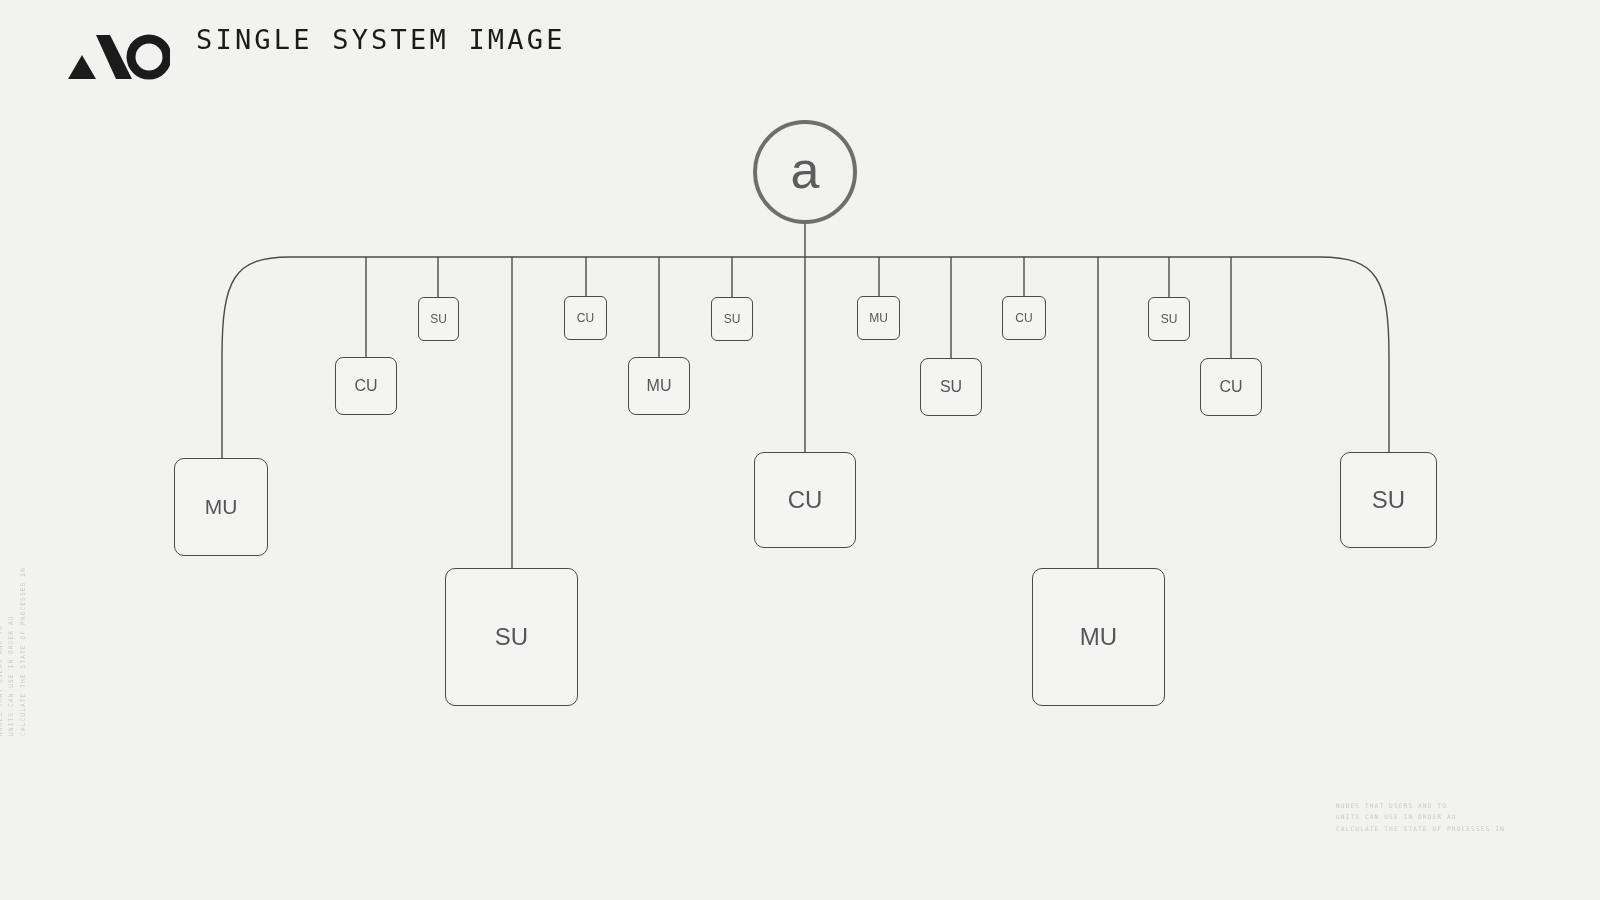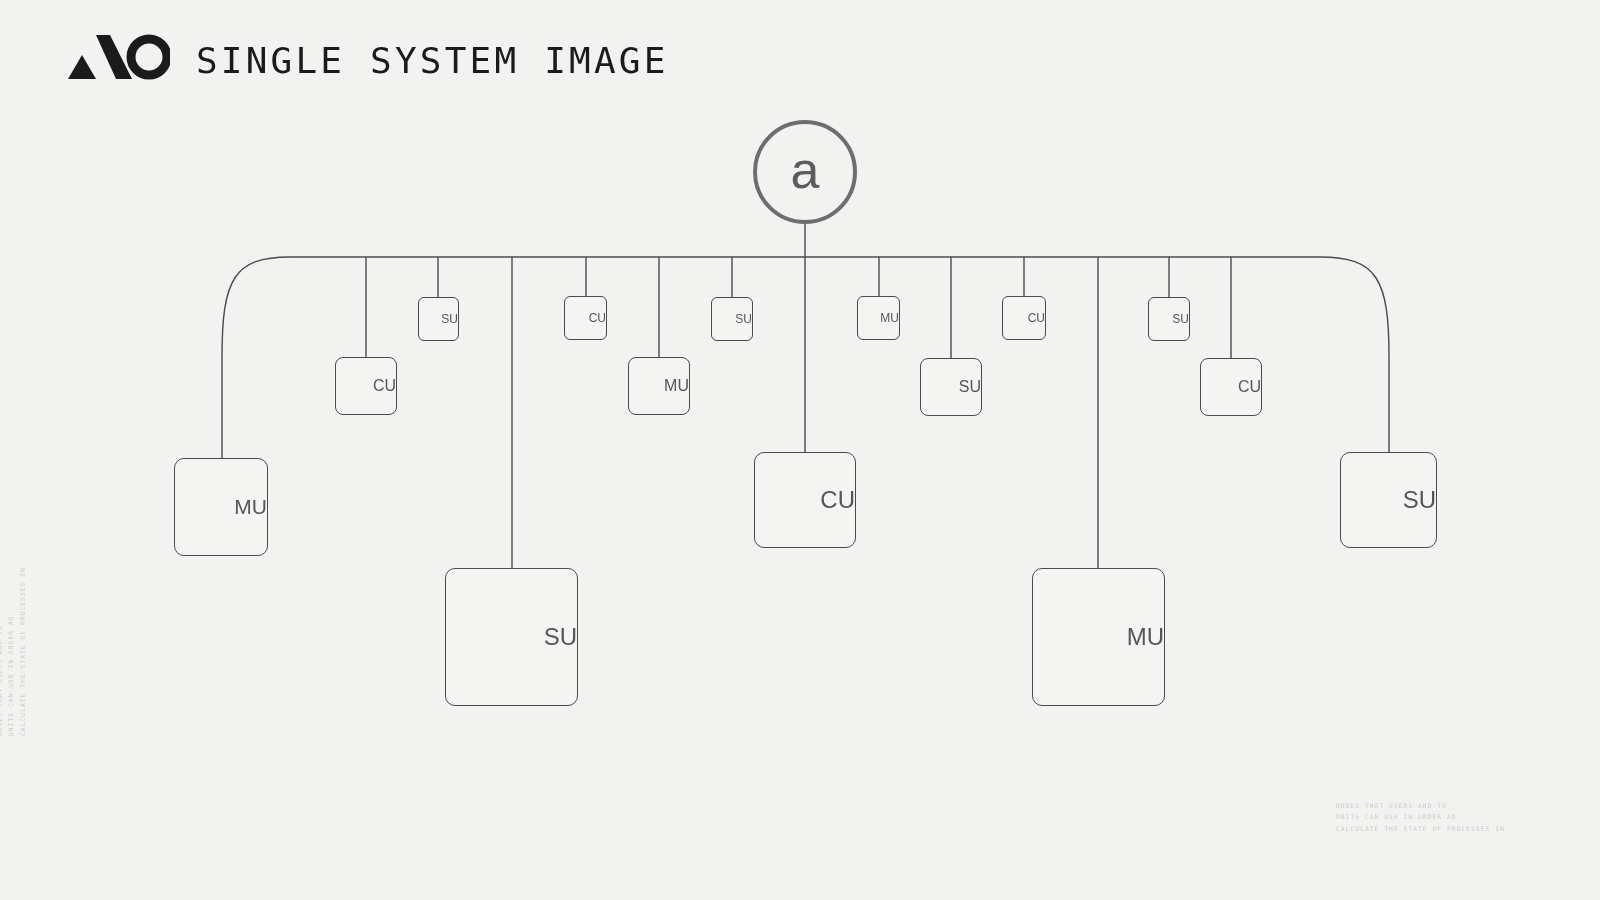--- a/index.html
+++ b/index.html
@@ -26,23 +26,23 @@
   #logo-mark {
     position: absolute;
     left: 66px;
     top: 33px;
     width: 104px;
     height: 48px;
   }
   #page-title {
     position: absolute;
     left: 196px;
-    top: 40px;
+    top: 24px;
     font-family: "DejaVu Sans Mono", monospace;
-    font-size: 36px;
+    font-size: 27px;
     letter-spacing: 3.2px;
     color: #1b1b1b;
     font-weight: 400;
     white-space: nowrap;
   }
 
   
   #diagram-canvas {
     position: absolute;
     left: 0;
@@ -73,21 +73,21 @@
   }
 
   
   .node-box {
     position: absolute;
     box-sizing: border-box;
     border: 1.4px solid #4a4a4a;
     background: #f4f4f3;
     display: flex;
     align-items: center;
-    justify-content: flex-end;
+    justify-content: center;
     color: #55565a;
     font-family: "Liberation Sans", sans-serif;
   }
   .node-box.size-s {
     border-radius: 6px;
     font-size: 12px;
   }
   .node-box.size-m {
     border-radius: 8px;
     font-size: 16px;

